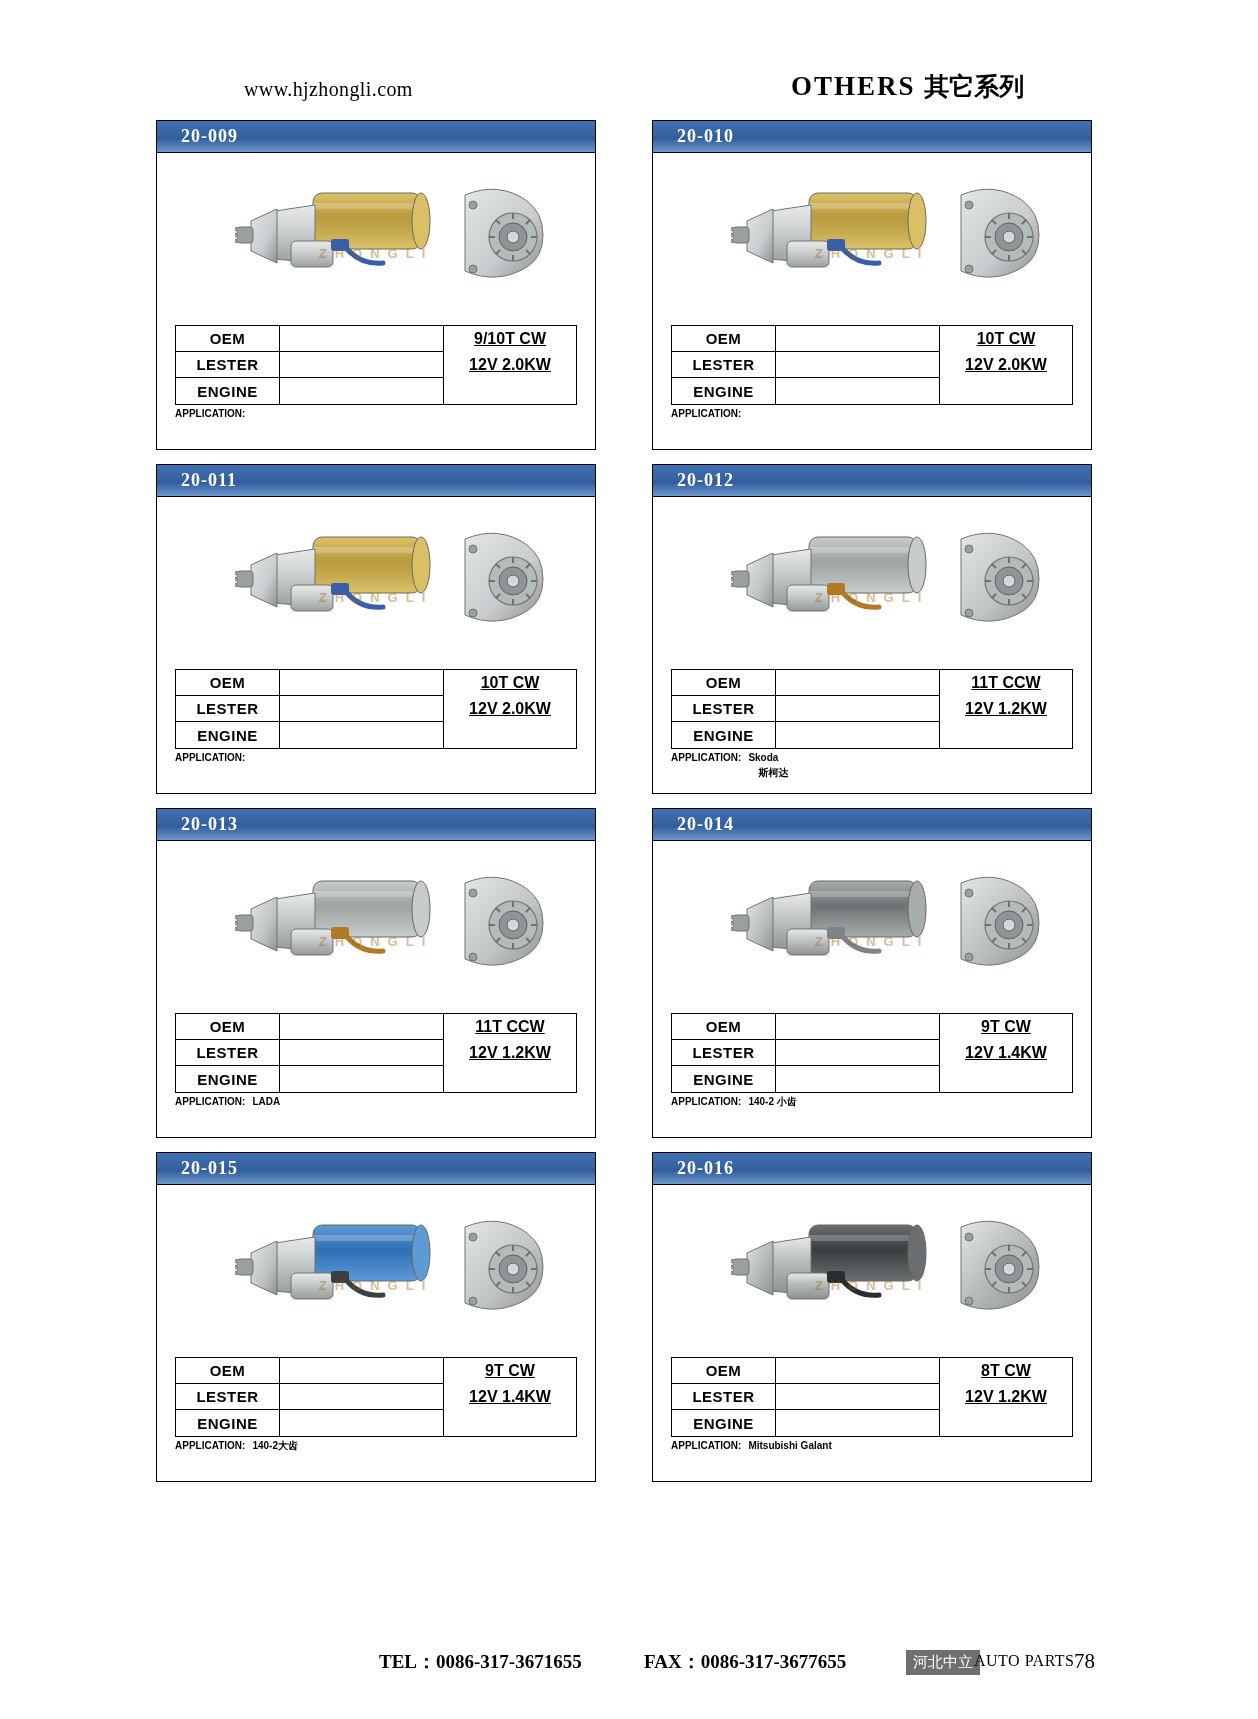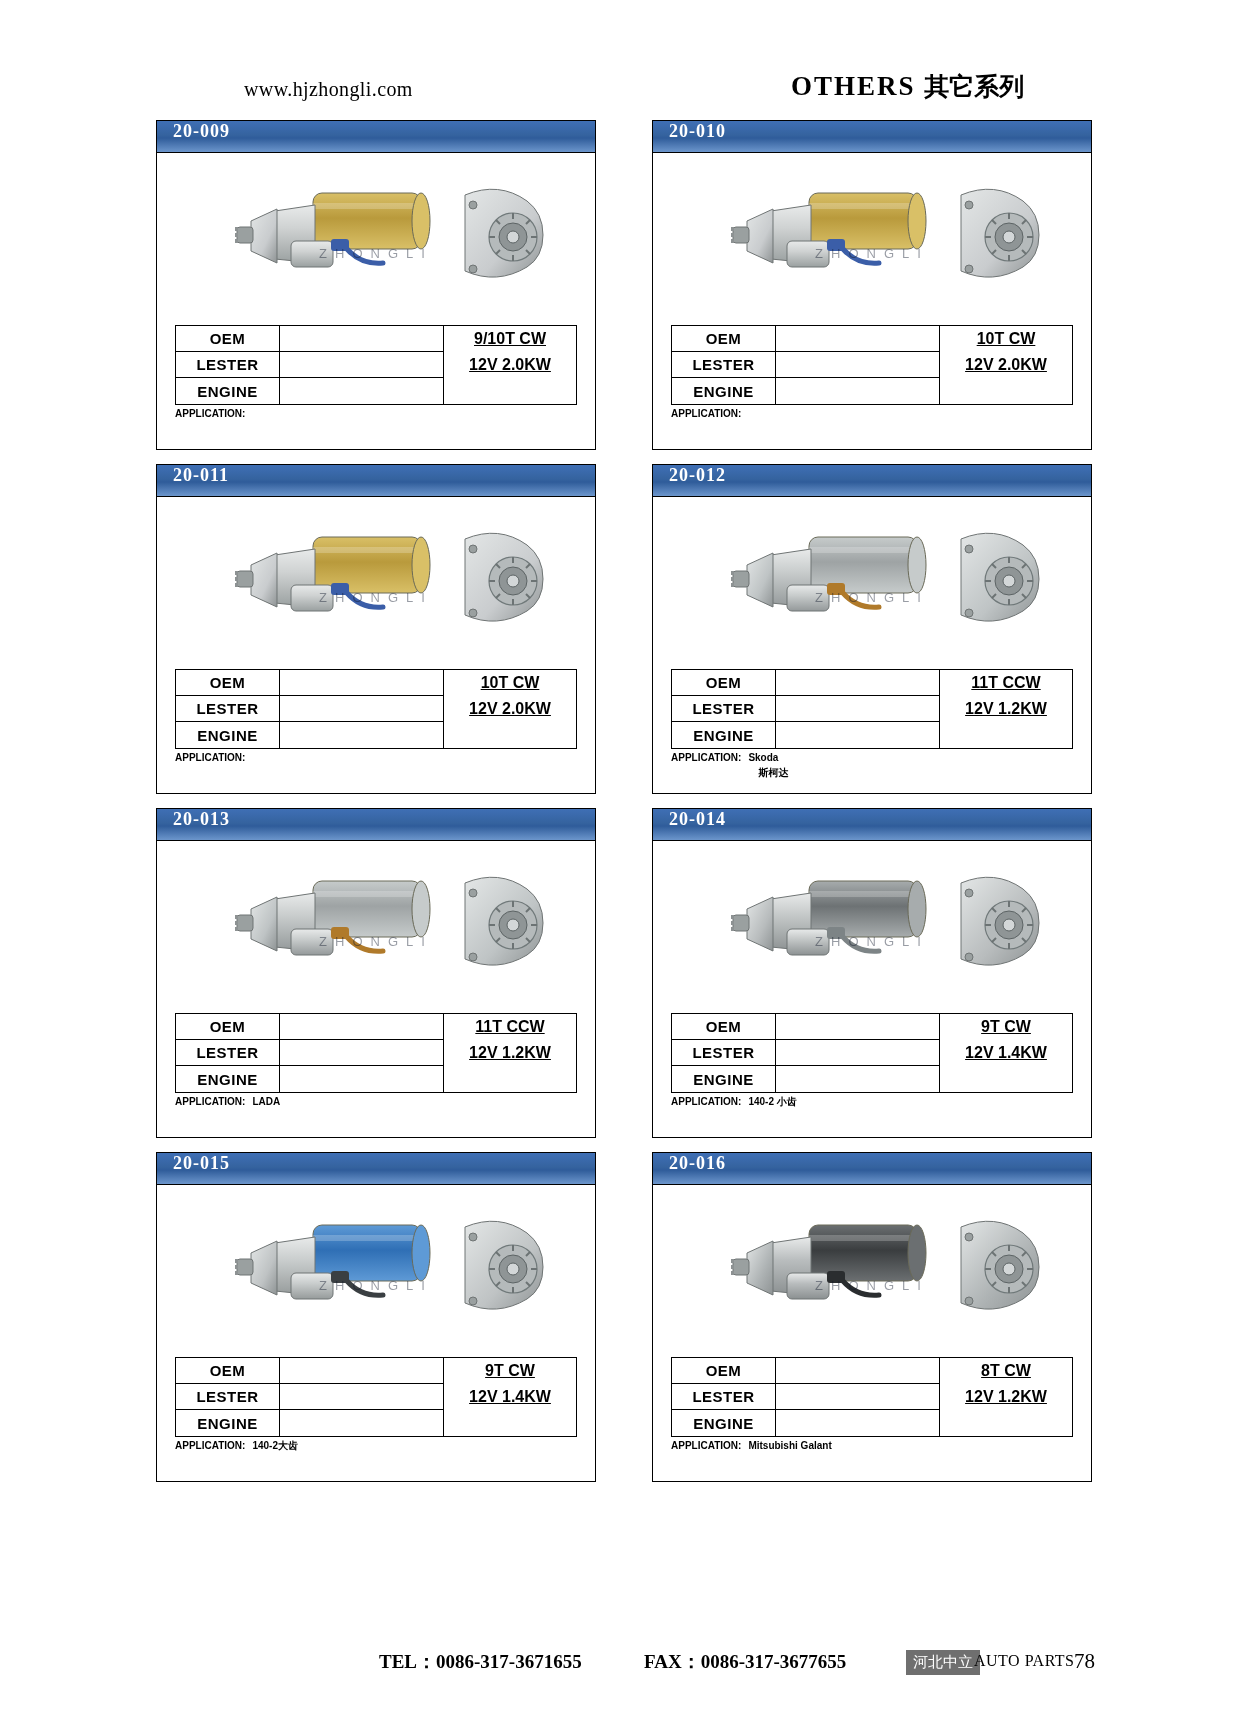--- a/index.html
+++ b/index.html
@@ -72,22 +72,22 @@
     border: 1px solid #000;
     box-sizing: border-box;
     position: relative;
     background: #fff;
   }
   .card-header {
     height: 32px;
     background: linear-gradient(to bottom, #3f6fb5 0%, #35639f 45%, #2f5c9a 55%, #6c96cc 100%);
     border-bottom: 1px solid #000;
     display: flex;
-    align-items: flex-start;
-    padding-left: 16px;
+    align-items: center;
+    padding-left: 24px;
     box-sizing: border-box;
   }
   .card-code {
     color: #fff;
     font-size: 18px;
     font-weight: bold;
     letter-spacing: 1px;
     font-family: "Liberation Serif", serif;
   }
   .photo {
@@ -98,23 +98,23 @@
   }
   .photo svg { display: block; }
   .watermark {
     position: absolute;
     left: 50%;
     top: 58%;
     transform: translate(-50%, -50%);
     opacity: 0.42;
     pointer-events: none;
     font-size: 13px;
-    color: #0f172a;
+    color: #a16207;
     letter-spacing: 8px;
-    font-weight: normal;
+    font-weight: bold;
     white-space: nowrap;
   }
 
   
   .specs {
     position: absolute;
     left: 18px;
     right: 18px;
     top: 204px;
     height: 80px;

